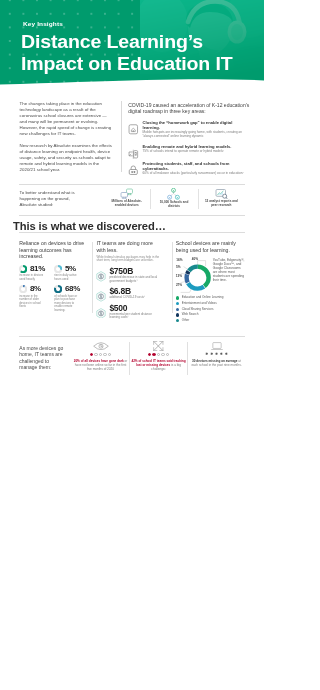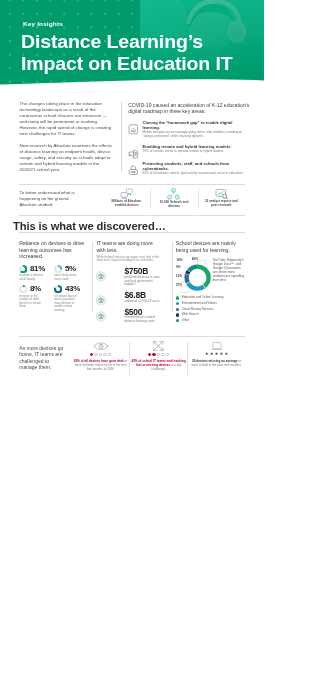--- a/index.html
+++ b/index.html
@@ -75,21 +75,21 @@
   .r1c1 { position:absolute; left:19.3px; top:240px; width:70px; }
   .r1c2 { position:absolute; left:96.4px; top:240px; width:66px; }
   .r1c3 { position:absolute; left:175.7px; top:240px; width:70px; }
 
   .donut-grid { display:flex; flex-wrap:wrap; margin-top:4.6px; }
   .donut-cell { width:50%; display:block; margin-bottom:4px; }
   .donut-top { display:flex; align-items:center; gap:2.4px; }
   .donut-val { font-size:8px; font-weight:bold; color:#222; letter-spacing:-.25px; line-height:8px; }
   .donut-desc { font-size:2.82px; line-height:3.5px; color:#858585; margin-top:1.4px; width:25px; }
 
-  .money-row { display:flex; align-items:flex-start; gap:18px; margin-top:4.2px;justify-content:center; }
+  .money-row { display:flex; align-items:flex-start; gap:3px; margin-top:4.2px;justify-content:center; }
   .money-ico { flex:0 0 10px; width:10px; height:11px; margin-top:.4px; }
   .money-txt { display:block; flex:1; }
   .money-val { display:block; font-size:8.5px; font-weight:bold; color:#222; line-height:8.2px; letter-spacing:-.25px; }
   .money-desc { display:block; font-size:2.95px; line-height:3.6px; color:#7d7d7d; margin-top:.6px; }
   .pie-wrap { display:flex; gap:2px; margin-top:3.4px; }
   .pie-box { position:relative; width:35px; height:36px; flex:0 0 35px; }
   .pie-box svg { position:absolute; left:3.8px; top:2.5px; }
   .pie-lab { position:absolute; font-size:3.1px; font-weight:bold; color:#444; }
   .r1c3-note { flex:1; padding-top:1px; }
   .r1c2-sub { font-size:2.95px; line-height:3.7px; color:#8a8a8a; margin-top:2.2px; }
@@ -290,21 +290,21 @@
             <span class="donut-val">8%</span>
           </div>
         <div class="donut-desc">increase in the number of older devices in school fleets</div>
       </div>
       <div class="donut-cell">
         <div class="donut-top">
             <svg width="8.2" height="8.2" viewBox="0 0 8.2 8.2">
               <circle cx="4.1" cy="4.1" r="3.1" fill="none" stroke="#e6e6e6" stroke-width="2"></circle>
               <circle cx="4.1" cy="4.1" r="3.1" fill="none" stroke="#0E6E86" stroke-width="2" stroke-dasharray="15.582 3.896" transform="rotate(-90 4.1 4.1)"></circle>
             </svg>
-            <span class="donut-val">43%</span>
+            <span class="donut-val">68%</span>
           </div>
         <div class="donut-desc">of schools have or plan to purchase more devices to enable remote learning³</div>
       </div>
   </div>
 </div>
 
 <div class="r1c2">
   <div class="col-h">IT teams are doing more with less.</div>
   <div class="r1c2-sub">While federal stimulus packages may help in the short term, long term budgets are uncertain.</div>
     <div class="money-row">

